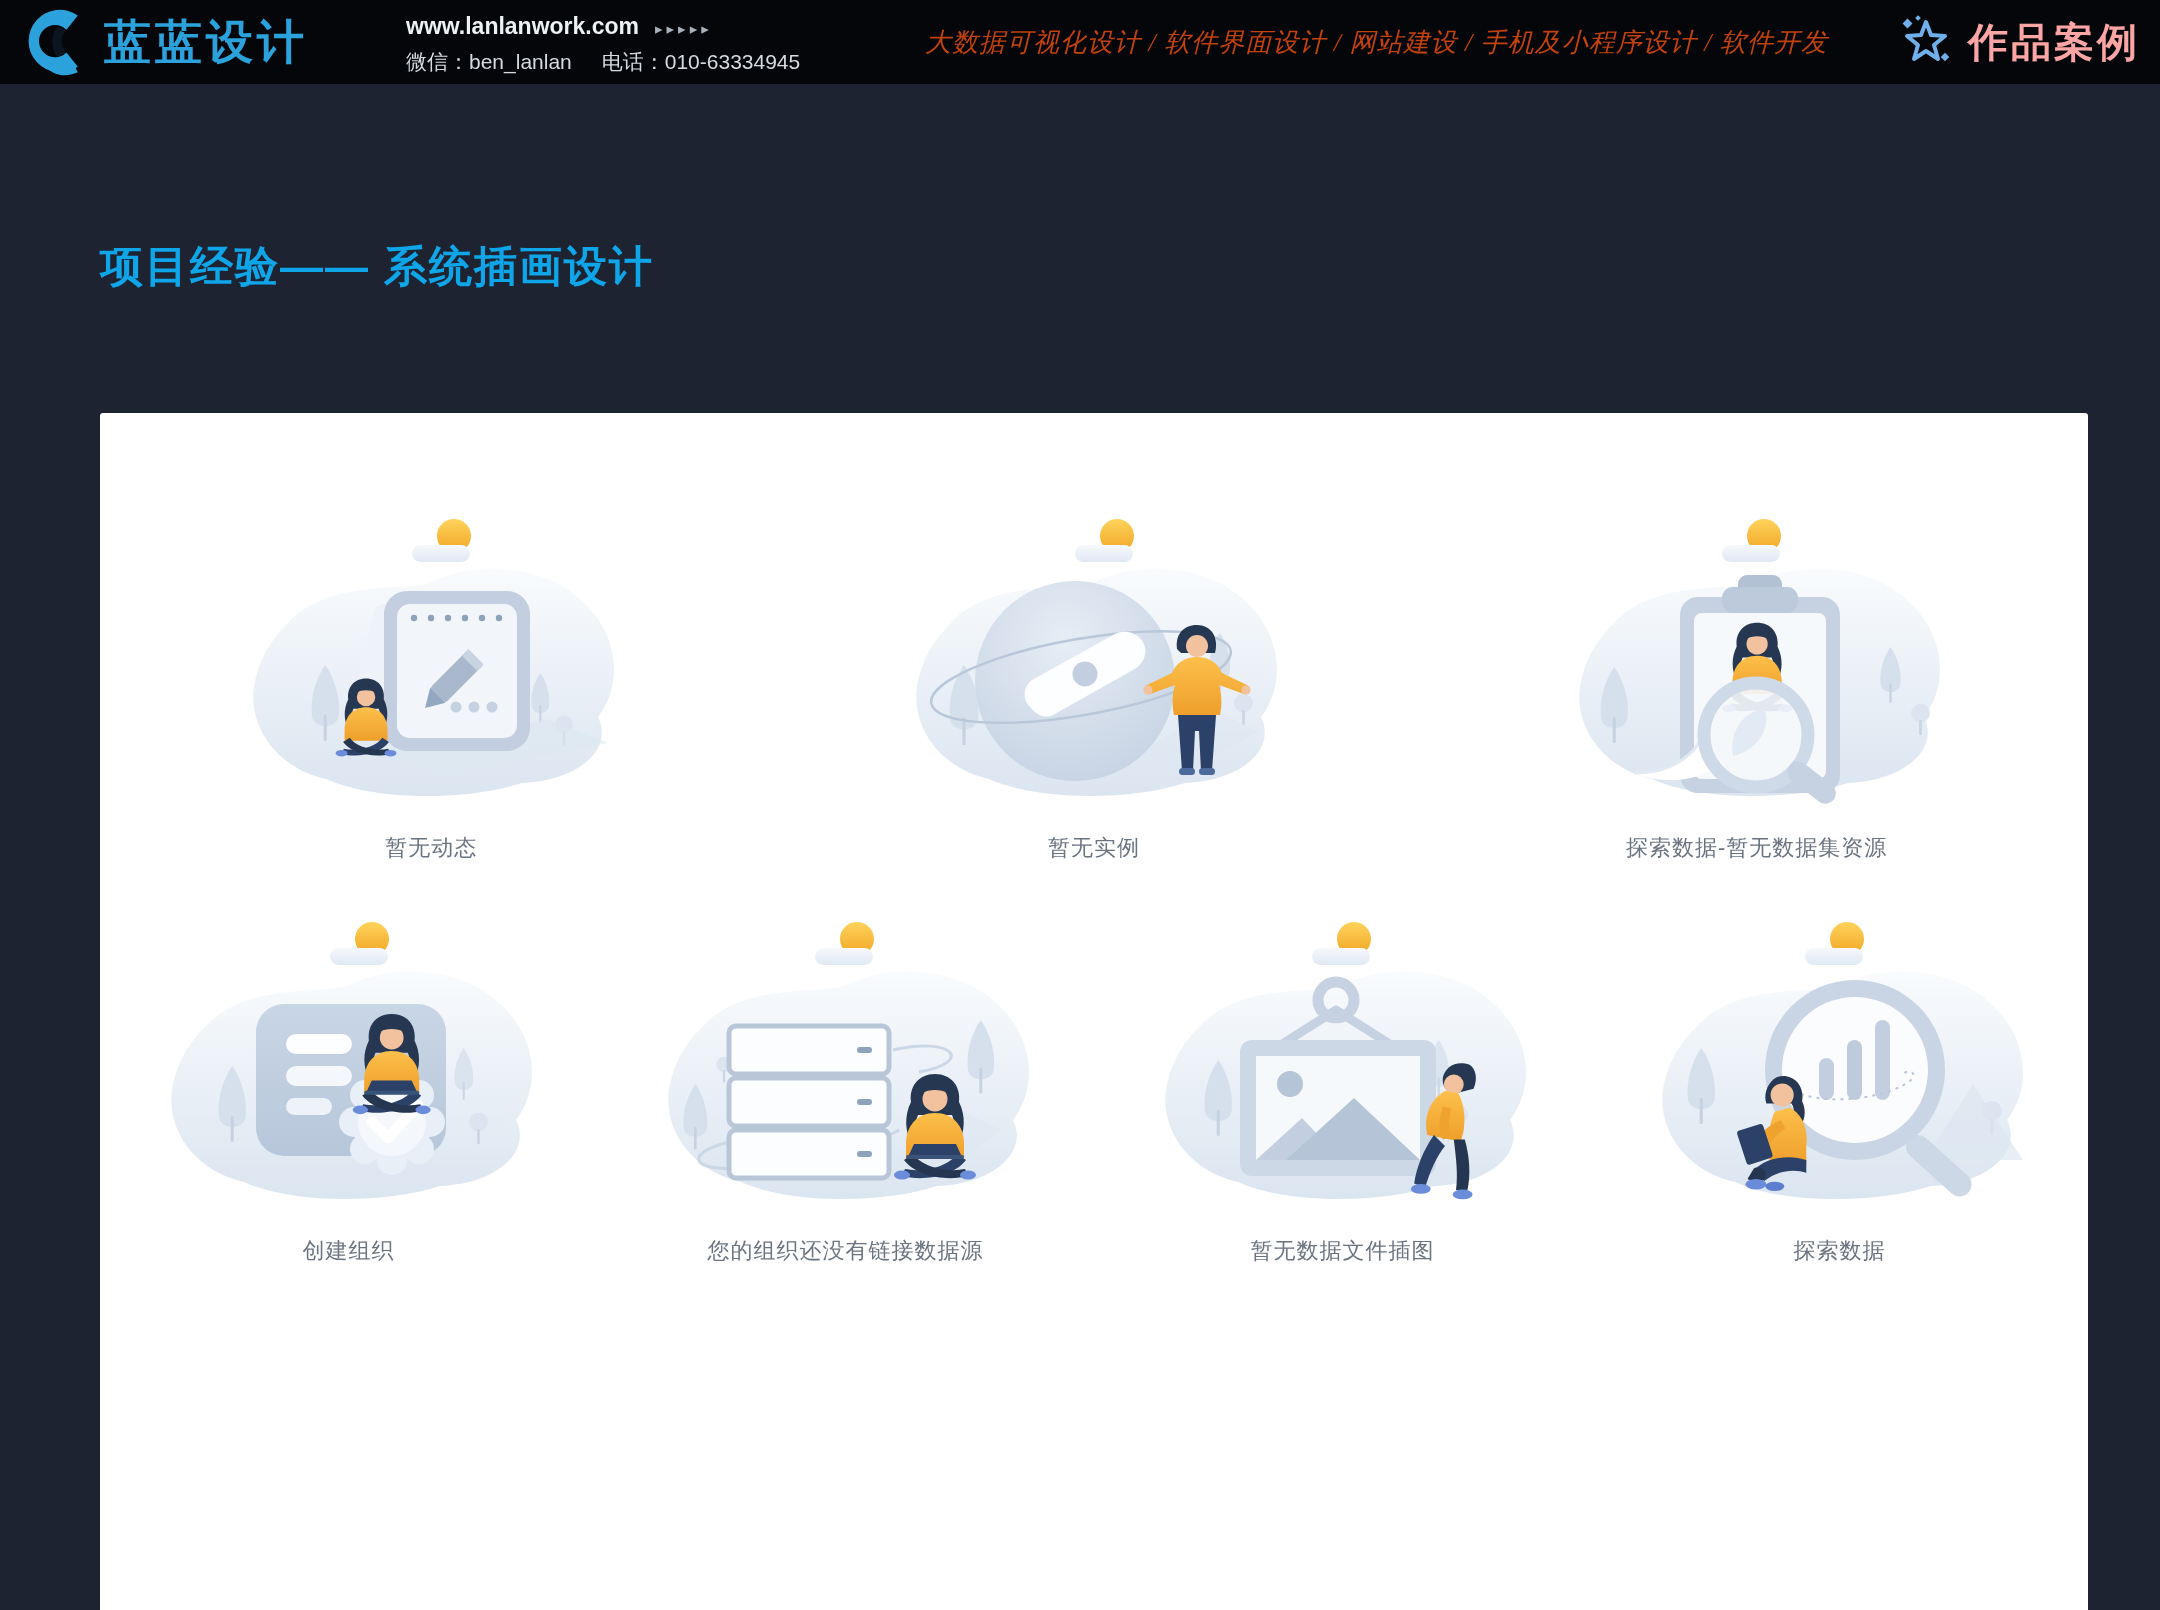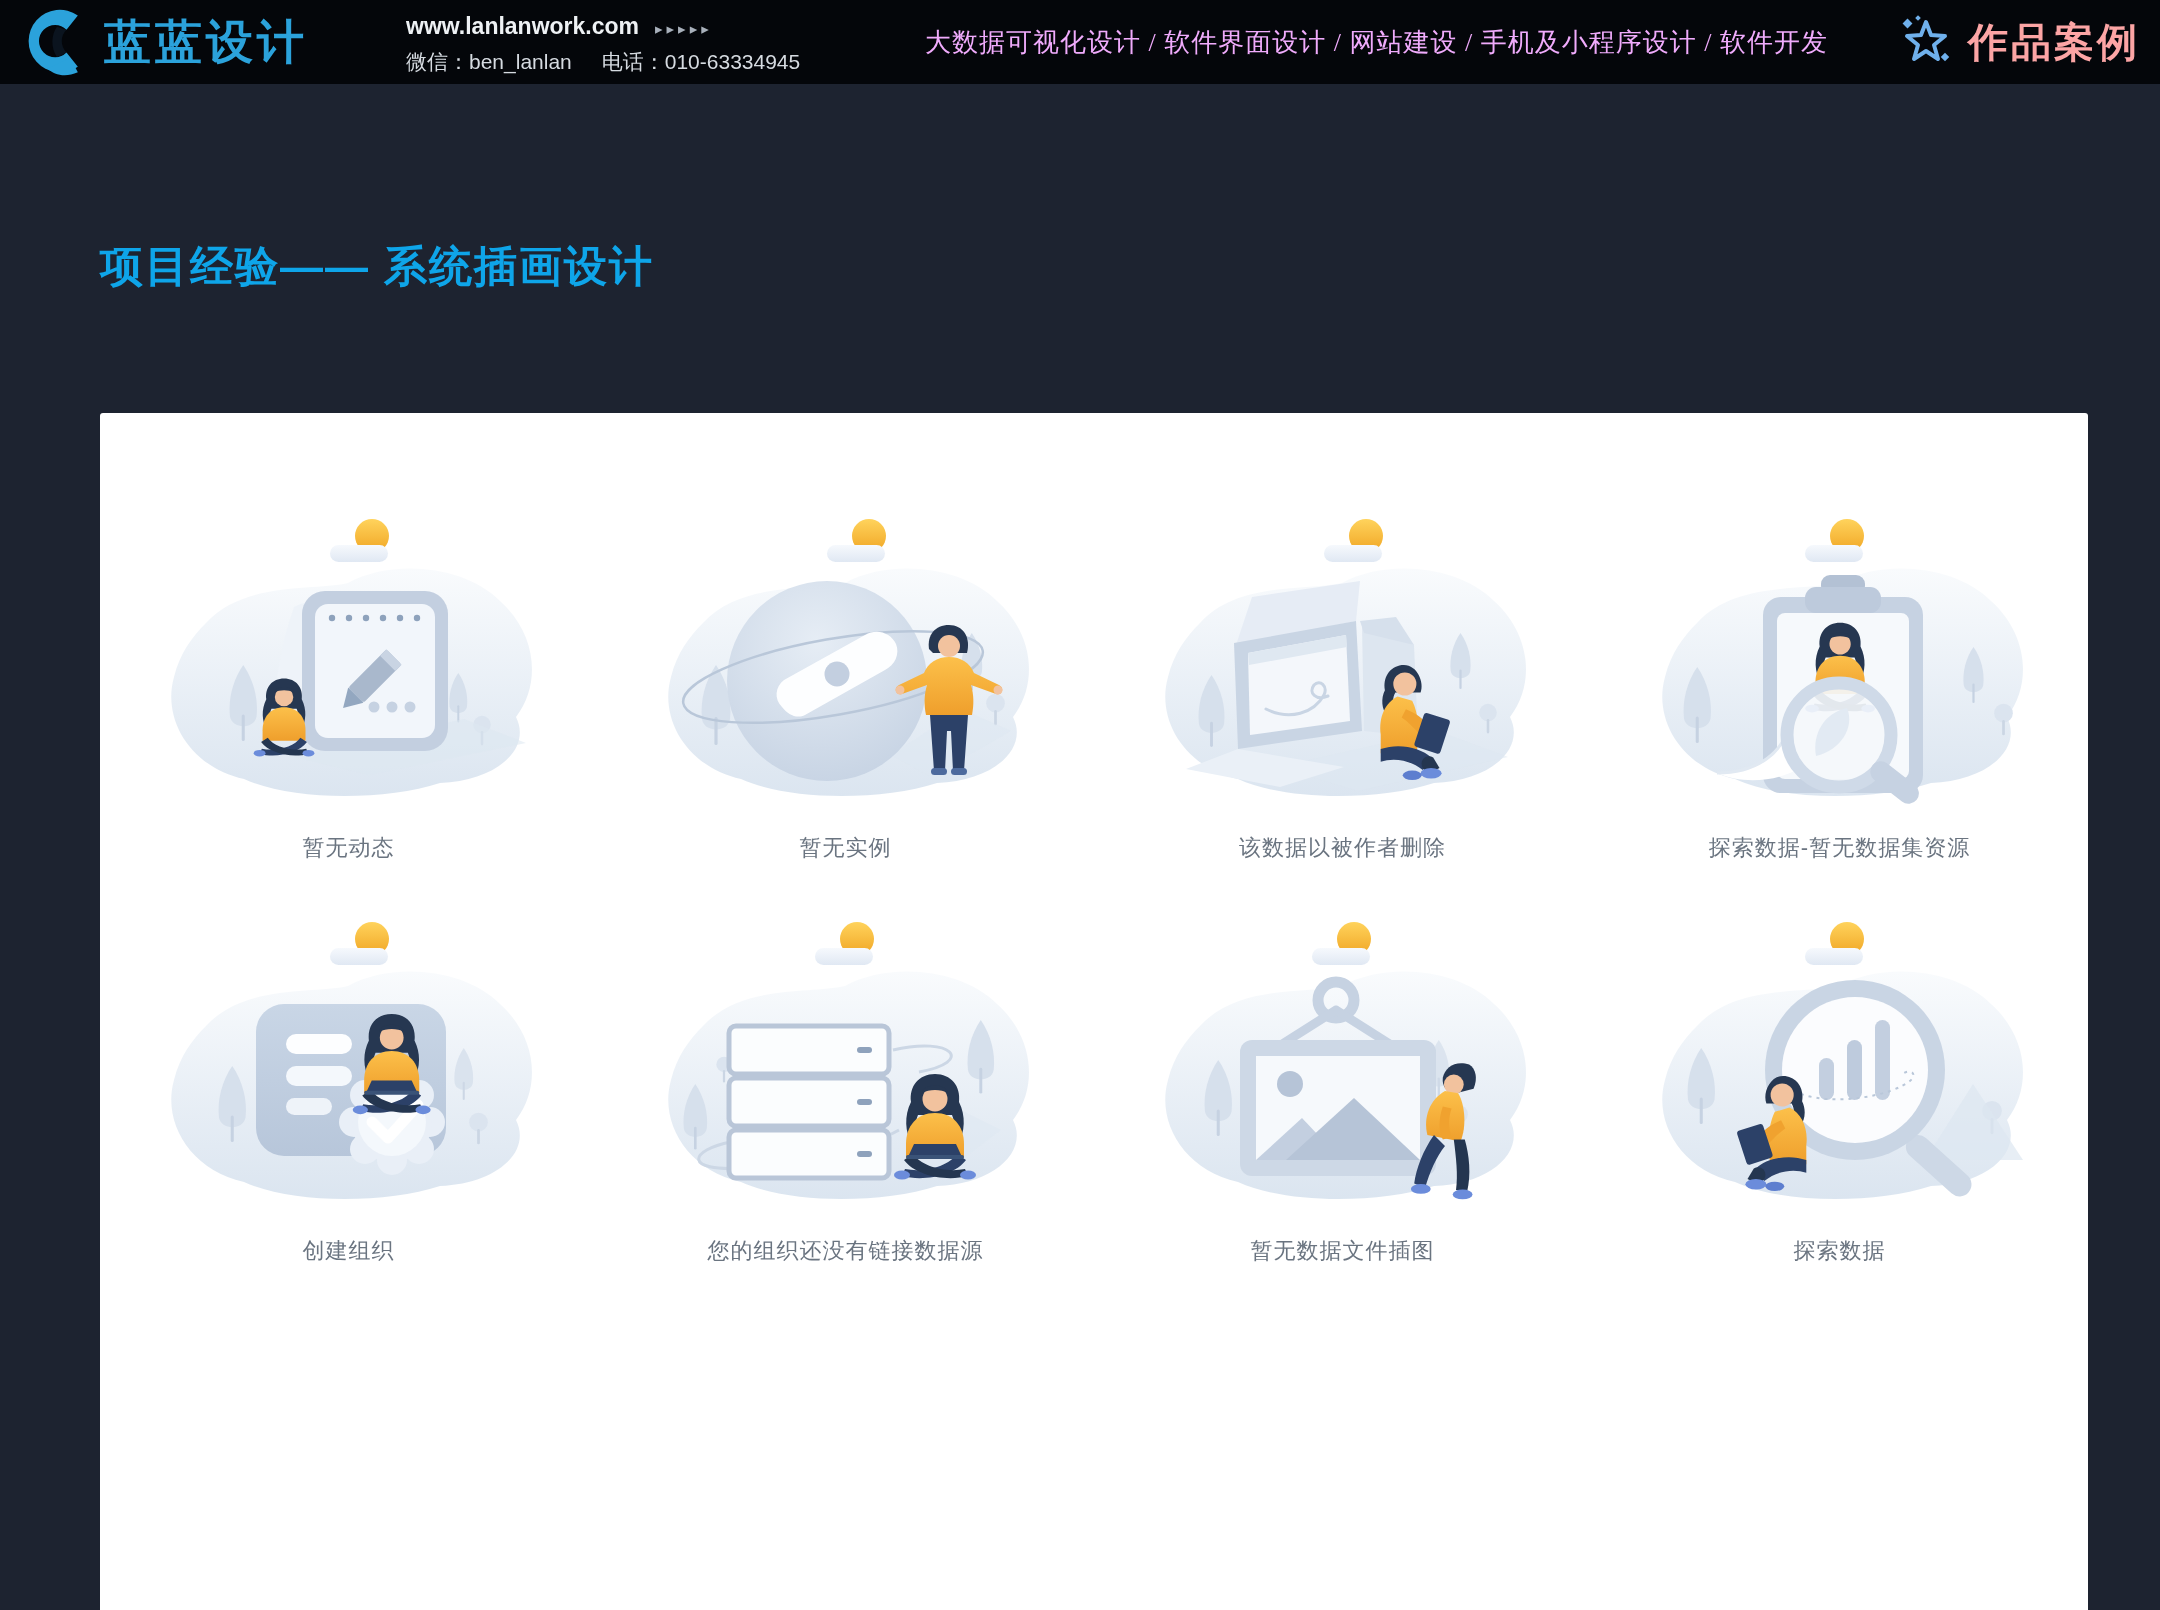--- a/index.html
+++ b/index.html
@@ -18,21 +18,21 @@
     position:absolute;left:104px;top:0;height:84px;line-height:84px;
     font-size:47px;font-weight:700;letter-spacing:4px;color:#2ba2db;
   }
   .contact{position:absolute;left:406px;top:13px;}
   .contact .line1{font-size:23px;color:#eef1f4;font-weight:600;}
   .contact .arrows{font-size:15px;color:#a8b0bb;letter-spacing:4px;margin-left:16px;font-weight:400;}
   .contact .line2{margin-top:8px;font-size:21px;color:#d6dbe1;}
   .contact .phone{margin-left:30px;}
   .services{
     position:absolute;left:925px;top:0;height:84px;display:flex;align-items:center;
-    font-size:26px;color:#f0abfc;letter-spacing:1px;
+    font-size:26px;font-style:italic;color:#c2410c;letter-spacing:1px;
     font-family:"Liberation Serif", serif;
   }
   .portfolio{
     position:absolute;right:20px;top:0;height:84px;display:flex;align-items:center;gap:14px;
   }
   .portfolio-star{width:56px;height:56px;}
   .portfolio-label{font-size:40px;font-weight:800;color:#fca5a5;letter-spacing:3px;}
   
   .page-title{
     position:absolute;left:100px;top:238px;
@@ -226,40 +226,20 @@
         <path d="M260 250 L330 204 L380 226 L300 272 Z" fill="#dde7f1" opacity="0.5"></path>
         <circle cx="196" cy="176" r="100" fill="url(#gDisc)"></circle>
         <ellipse cx="202" cy="172" rx="152" ry="38" fill="none" stroke="#b9c7d9" stroke-width="2.5" transform="rotate(-10 202 172)"></ellipse>
         <path d="M151 202 C143 194 144 182 153 175 L234 130 C246 123 260 128 265 139 C269 149 264 160 254 165 L174 210 C166 214 157 210 151 202 Z" fill="#fdfeff"></path>
         <circle cx="206" cy="169" r="12.5" fill="#c3cfe0"></circle>
         <use href="#pStand" transform="translate(262,120) scale(1.0)"></use>
       </svg>
       <div class="caption">暂无实例</div>
     </div>
 
-    <div class="cell">
-      <svg class="illus" viewBox="0 0 430 320">
-        <use href="#blob"></use>
-        <use href="#suncloud" transform="translate(212,14)"></use>
-        <use href="#tree" transform="translate(70,170) scale(0.9)"></use>
-        <use href="#tree" transform="translate(322,128) scale(0.7)"></use>
-        <use href="#treeRound" transform="translate(352,198) scale(0.8)"></use>
-        <path d="M150 262 L310 226 L380 252 L230 286 Z" fill="#dde7f1" opacity="0.5"></path>
-        <path d="M234 120 L286 140 L290 232 L236 226 Z" fill="#dde6f0"></path>
-        <path d="M108 140 L124 92 L232 76 L228 116 Z" fill="#e6ecf5"></path>
-        <path d="M232 116 L268 112 L286 140 L236 128 Z" fill="#d6e0ec"></path>
-        <path d="M106 138 L228 116 L234 226 L110 244 Z" fill="#c9d5e4"></path>
-        <path d="M120 148 L218 130 L222 216 L122 230 Z" fill="#f4f7fb"></path>
-        <path d="M120 148 L218 130 L219 142 L121 160 Z" fill="#dfe8f1"></path>
-        <path d="M138 204 C162 216 186 208 196 190 C200 181 192 174 186 180 C180 188 188 196 200 191" stroke="#c9d5e4" stroke-width="3" fill="none" stroke-linecap="round"></path>
-        <path d="M110 244 L58 264 L152 282 L216 262 Z" fill="#eaf0f7"></path>
-        <use href="#pSide" transform="translate(238,158) scale(1.05)"></use>
-      </svg>
-      <div class="caption">该数据以被作者删除</div>
-    </div>
 
     <div class="cell">
       <svg class="illus" viewBox="0 0 430 320">
         <use href="#blob"></use>
         <use href="#suncloud" transform="translate(196,14)"></use>
         <use href="#tree" transform="translate(58,162) scale(0.95)"></use>
         <use href="#tree" transform="translate(338,142) scale(0.7)"></use>
         <use href="#treeRound" transform="translate(370,198) scale(0.85)"></use>
         <rect x="138" y="92" width="160" height="196" rx="18" fill="#c6d2e2"></rect>
         <rect x="196" y="70" width="44" height="20" rx="9" fill="#b3c1d4"></rect>

